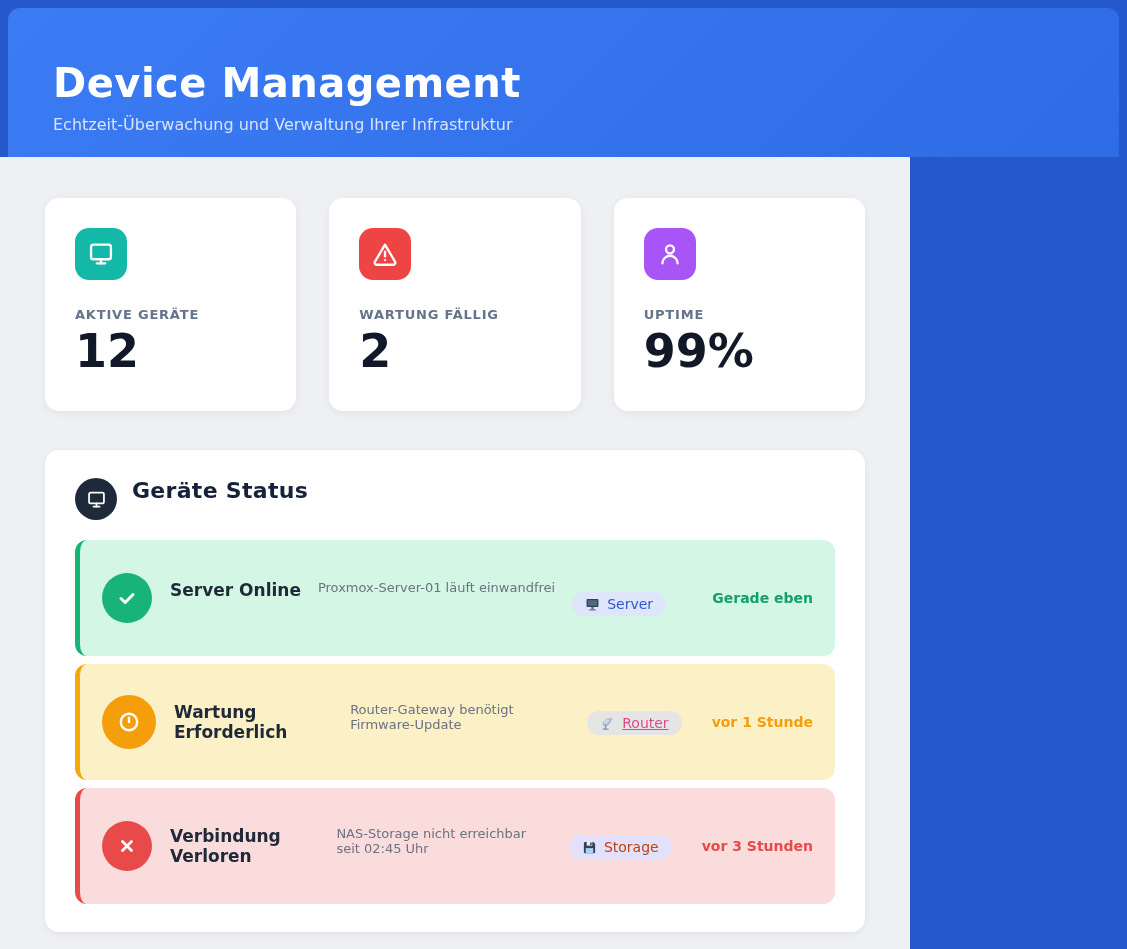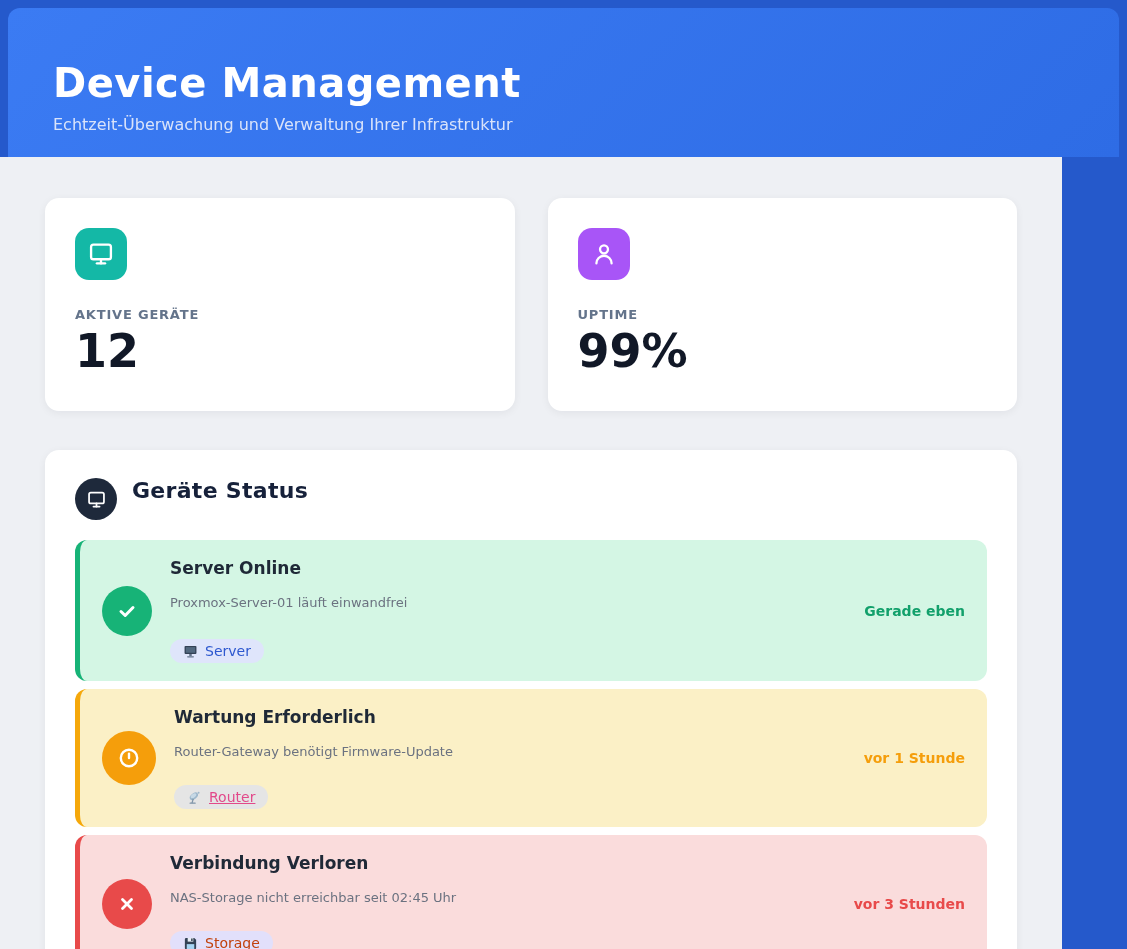--- a/index.html
+++ b/index.html
@@ -26,21 +26,21 @@
   }
   .app-subtitle {
     margin-top:9px;
     color:#d9e3fa;
     font-size:16px;
   }
 
   
   .content {
     background:#eef0f4;
-    width:1062px;
+    width:910px;
     height:792px;
     padding:41px 45px 0 45px;
   }
 
   
   .stats-row { display:flex; gap:33px; }
   .stat-card {
     flex:1;
     background:#ffffff;
     border-radius:14px;
@@ -105,21 +105,21 @@
   .status-circle {
     width:50px; height:50px; border-radius:50%;
     display:flex; align-items:center; justify-content:center;
     flex:none;
   }
   .status-circle svg { width:24px; height:24px; }
   .status-circle.ok    { background:#17b377; }
   .status-circle.warn  { background:#f59e0b; width:54px; height:54px; }
   .status-circle.error { background:#e84a4a; }
 
-  .status-body { display:flex; flex-direction:column; align-items:flex-start;gap:17px; }
+  .status-body { display:flex; flex-direction:row; align-items:flex-start;gap:17px; }
   .status-title { font-size:17px; font-weight:700; color:#1f2937; }
   .status-desc  { font-size:13px; color:#6b7280; }
 
   .badge {
     margin-top:9px;
     display:inline-flex; align-items:center; gap:7px;
     padding:4px 13px;
     border-radius:999px;
     font-size:14px;
   }
@@ -156,20 +156,31 @@
         <svg viewBox="0 0 24 24" fill="none" stroke="#ffffff" stroke-width="2" stroke-linecap="round" stroke-linejoin="round">
           <rect x="3.5" y="4" width="17" height="12.5" rx="2"></rect>
           <line x1="12" y1="16.5" x2="12" y2="20"></line>
           <line x1="8.5" y1="20" x2="15.5" y2="20"></line>
         </svg>
       </div>
       <div class="stat-label">AKTIVE GERÄTE</div>
       <div class="stat-value">12</div>
     </div>
 
+    <div class="stat-card">
+      <div class="stat-icon red">
+        <svg viewBox="0 0 24 24" fill="none" stroke="#ffffff" stroke-width="2" stroke-linecap="round" stroke-linejoin="round">
+          <path d="M12 4 L20.6 18.6 a1.7 1.7 0 0 1 -1.5 2.6 H4.9 a1.7 1.7 0 0 1 -1.5 -2.6 Z"></path>
+          <line x1="12" y1="10" x2="12" y2="14"></line>
+          <line x1="12" y1="17.2" x2="12.01" y2="17.2"></line>
+        </svg>
+      </div>
+      <div class="stat-label">WARTUNG FÄLLIG</div>
+      <div class="stat-value">2</div>
+    </div>
 
     <div class="stat-card">
       <div class="stat-icon purple">
         <svg viewBox="0 0 24 24" fill="none" stroke="#ffffff" stroke-width="2" stroke-linecap="round" stroke-linejoin="round">
           <circle cx="12" cy="8" r="3.4"></circle>
           <path d="M5.5 20 a6.5 6.5 0 0 1 13 0"></path>
         </svg>
       </div>
       <div class="stat-label">UPTIME</div>
       <div class="stat-value">99%</div>

